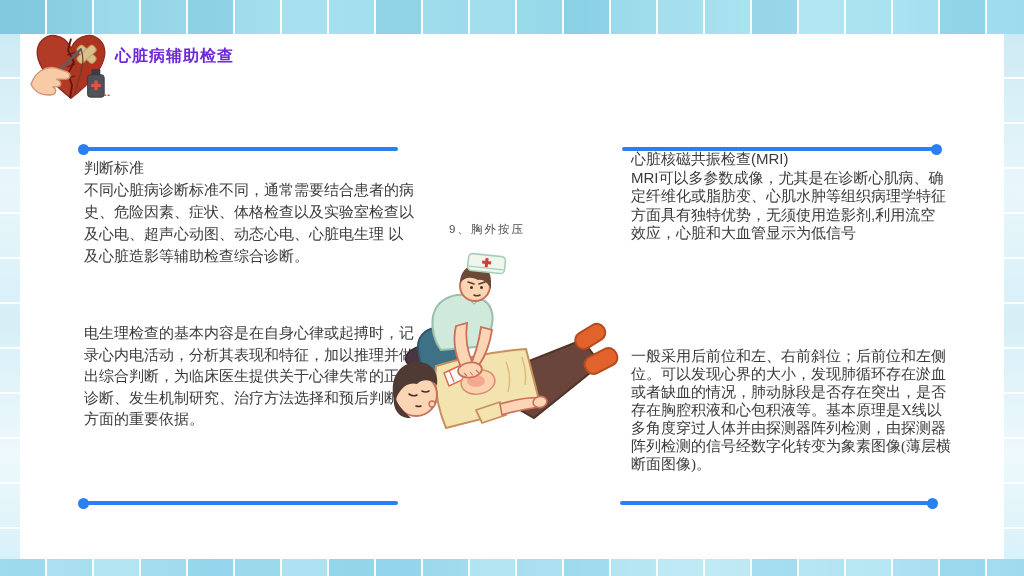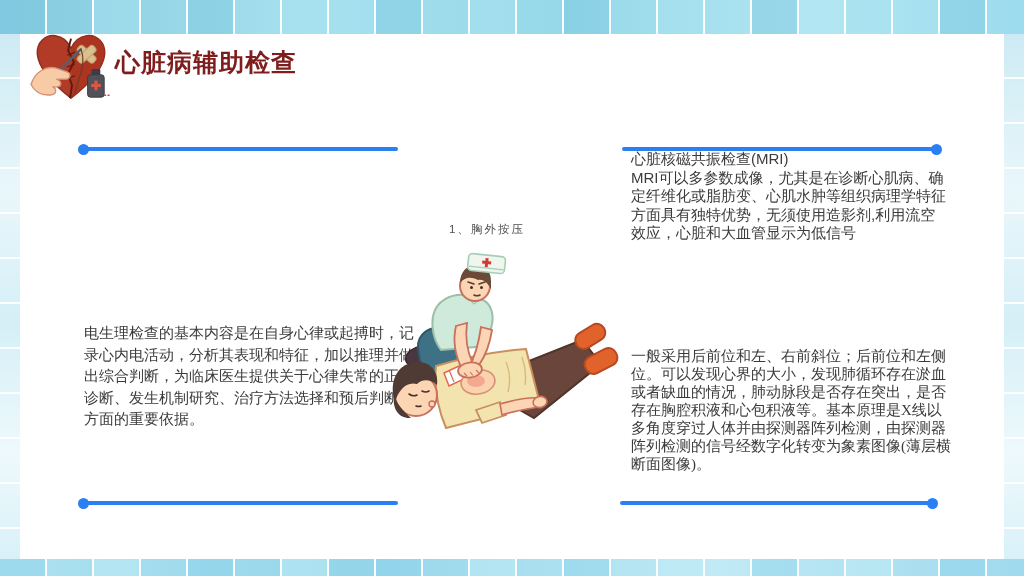--- a/index.html
+++ b/index.html
@@ -33,21 +33,21 @@
   .tiles-left { left:0; }
   .tiles-right { left:1004px; }
 
   .card { position:absolute; left:20px; top:34px; width:984px; height:525px; background:#ffffff; }
 
   
   .header-icon { position:absolute; left:30px; top:22px; width:82px; height:84px; }
   .page-title {
     position:absolute; left:115px; top:46px;
     font-family:"Liberation Serif","DejaVu Serif",serif;
-    font-size:25px; letter-spacing:1px; color:#7f1d1d; font-weight:600;
+    font-size:16px; letter-spacing:1px; color:#6d28d9; font-weight:600;
   }
 
   
   .rule { position:absolute; height:4px; background:#2a80f2; border-radius:2px; }
   .rule .dot { position:absolute; width:11px; height:11px; border-radius:50%; background:#2a80f2; top:-3.5px; }
   .dot-left { left:-2px; } .dot-right { right:-2px; }
   .rule-tl { left:80px;  top:147px; width:318px; }
   .rule-tr { left:622px; top:147px; width:318px; }
   .rule-bl { left:80px;  top:501px; width:318px; }
   .rule-br { left:620px; top:501px; width:316px; }
@@ -108,35 +108,39 @@
   <div class="rule rule-tr">
       <span class="dot dot-right"></span>
     </div>
   <div class="rule rule-bl">
       <span class="dot dot-left"></span>
     </div>
   <div class="rule rule-br">
       <span class="dot dot-right"></span>
     </div>
 
+  <div class="block block-tl">
+    <div class="t">判断标准</div>
+    <div>不同心脏病诊断标准不同，通常需要结合患者的病史、危险因素、症状、体格检查以及实验室检查以及心电、超声心动图、动态心电、心脏电生理 以及心脏造影等辅助检查综合诊断。</div>
+  </div>
 
   <div class="block block-tr">
     <div class="t">心脏核磁共振检查(MRI)</div>
     <div>MRI可以多参数成像，尤其是在诊断心肌病、确定纤维化或脂肪变、心肌水肿等组织病理学特征方面具有独特优势，无须使用造影剂,利用流空效应，心脏和大血管显示为低信号</div>
   </div>
 
   <div class="block block-bl">
     <div>电生理检查的基本内容是在自身心律或起搏时，记录心内电活动，分析其表现和特征，加以推理并做出综合判断，为临床医生提供关于心律失常的正确诊断、发生机制研究、治疗方法选择和预后判断等方面的重要依据。</div>
   </div>
 
   <div class="block block-br">
     <div>一般采用后前位和左、右前斜位；后前位和左侧位。可以发现心界的大小，发现肺循环存在淤血或者缺血的情况，肺动脉段是否存在突出，是否 存在胸腔积液和心包积液等。基本原理是X线以多角度穿过人体并由探测器阵列检测，由探测器阵列检测的信号经数字化转变为象素图像(薄层横断面图像)。</div>
   </div>
 
-  <div class="cpr-caption">1、胸外按压</div>
+  <div class="cpr-caption">9、胸外按压</div>
 
   <svg class="cpr-art" viewBox="0 0 258 220" aria-hidden="true">
 
     <ellipse cx="33" cy="104" rx="14" ry="9" transform="rotate(-22 33 104)" fill="#4a3640" stroke="#35262e" stroke-width="1.5"></ellipse>
     <path d="M32,96 C31,82 44,73 57,77 L76,86 C82,96 80,112 71,119 L45,121 C35,118 33,107 32,96 Z" fill="#3f7186" stroke="#2f5666" stroke-width="2"></path>
 
     <path d="M47,64 C50,49 65,41 80,43 L97,48 C105,52 108,62 106,72 L101,94 L55,98 C48,89 45,76 47,64 Z" fill="#cfe9da" stroke="#9cbfab" stroke-width="2"></path>
     <path d="M80,43 L88,52 L96,45 Z" fill="#eef6ef" stroke="#9cbfab" stroke-width="1.2"></path>
 
     <circle cx="89" cy="34" r="15" fill="#fcd6b4" stroke="#c9705c" stroke-width="2"></circle>

